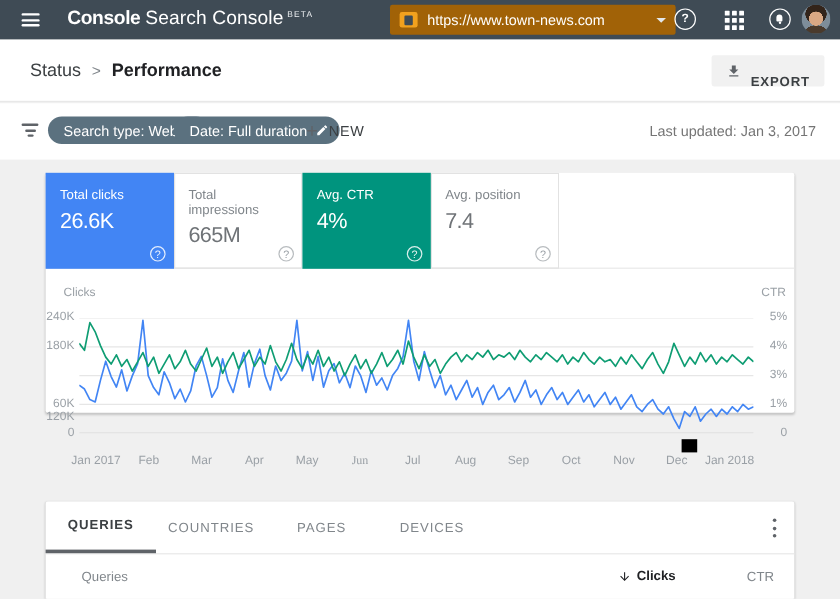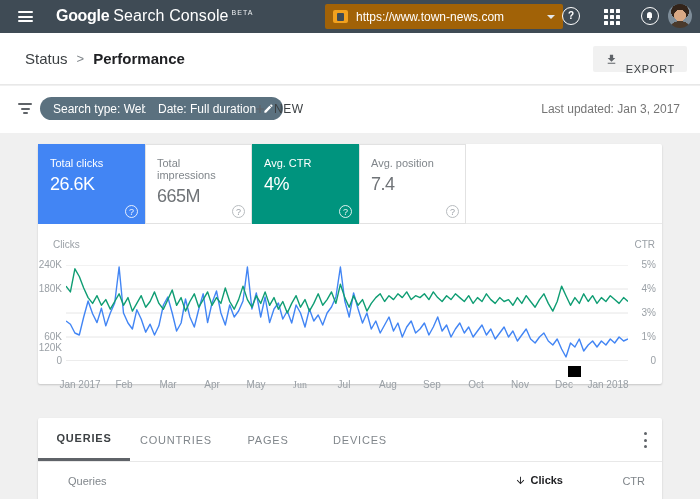--- a/index.html
+++ b/index.html
@@ -36,36 +36,36 @@
       radial-gradient(10px 7px at 50% 100%, #4a3a2c 97%, transparent),
       #7e8d99;}
 
   
   .crumbbar{position:absolute;top:33px;left:0;width:700px;height:52px;background:#fff;border-bottom:1px solid #e8e8e8;box-sizing:border-box;}
   .crumbs{position:absolute;left:25px;top:17px;font-size:15px;color:#3c4043;display:flex;align-items:center;gap:9px;}
   .crumbs .cur{font-weight:700;color:#202124;}
   .crumbs .sep{color:#80868b;font-size:13px;}
   .export{position:absolute;right:13px;top:13px;height:26px;background:#f1f1f1;border-radius:2px;display:flex;
           align-items:center;padding:0 12px;cursor:pointer;gap:8px;}
-  .export span{font-size:11px;font-weight:400;color:#3c4043;letter-spacing:0.7px;margin-top:20px;}
+  .export span{font-size:11px;font-weight:700;color:#3c4043;letter-spacing:0.7px;margin-top:20px;}
 
   
   .filterbar{position:absolute;top:86px;left:0;width:700px;height:47px;background:#fff;}
   .flt-icon{position:absolute;left:18px;top:17px;width:14px;height:11px;cursor:pointer;}
   .flt-icon i{display:block;height:2px;background:#5f6368;margin:0 auto 2.5px;border-radius:1px;}
   .flt-icon i:nth-child(1){width:14px;}.flt-icon i:nth-child(2){width:9px;}.flt-icon i:nth-child(3){width:5px;}
   .chip{position:absolute;top:11px;height:23px;background:#5b717f;border-radius:12px;color:#fff;font-size:12px;
         display:flex;align-items:center;padding:0 9px 0 13px;gap:7px;cursor:pointer;box-sizing:border-box;}
   .newbtn{position:absolute;left:253px;top:11px;height:23px;display:flex;align-items:center;gap:7px;cursor:pointer;}
   .newbtn span{font-size:12px;color:#3c4043;letter-spacing:0.6px;}
   .lastupd{position:absolute;right:20px;top:16px;font-size:12px;color:#757575;}
 
   
   .card{background:#fff;border-radius:2px;box-shadow:0 1px 2px rgba(0,0,0,0.18);}
-  .card1{position:absolute;left:38px;top:144px;width:624px;height:240px;}
+  .card1{position:absolute;left:38px;top:144px;width:624px;height:200px;}
   .tiles{display:flex;height:80px;border-bottom:1px solid #e9e9e9;box-sizing:border-box;}
   .tile{width:107px;height:80px;box-sizing:border-box;padding:13px 12px 0;position:relative;cursor:pointer;}
   .tile.plain{box-shadow:inset 0 0 0 1px #e2e2e2;}
   .tile .lbl{font-size:11px;color:#fff;}
   .tile.plain .lbl{color:#80868b;}
   .tile .val{font-size:18px;color:#fff;margin-top:5px;letter-spacing:-0.5px;}
   .tile.plain .val{color:#6f7377;}
   .tile .help{position:absolute;right:7px;bottom:6px;width:13px;height:13px;border-radius:50%;
               border:1px solid rgba(255,255,255,0.85);color:rgba(255,255,255,0.9);font-size:9px;line-height:12px;
               text-align:center;box-sizing:border-box;cursor:pointer;}
@@ -103,21 +103,21 @@
 </head>
 <body>
 
 <div class="topbar">
   <div class="hamburger">
       <i></i>
       <i></i>
       <i></i>
     </div>
   <div class="logo">
-    <span class="g">Google</span><span class="rest">Search Console</span><span class="beta">BETA</span>
+    <span class="g">Console</span><span class="rest">Search Console</span><span class="beta">BETA</span>
   </div>
   <div class="prop">
     <span class="picon"></span>
     <span class="url">https://www.town-news.com</span>
     <span class="caret"></span>
   </div>
   <div class="tb-icon helpc" style="left:562px;">?</div>
   <div class="tb-icon apps">
       <i></i>
       <i></i>

